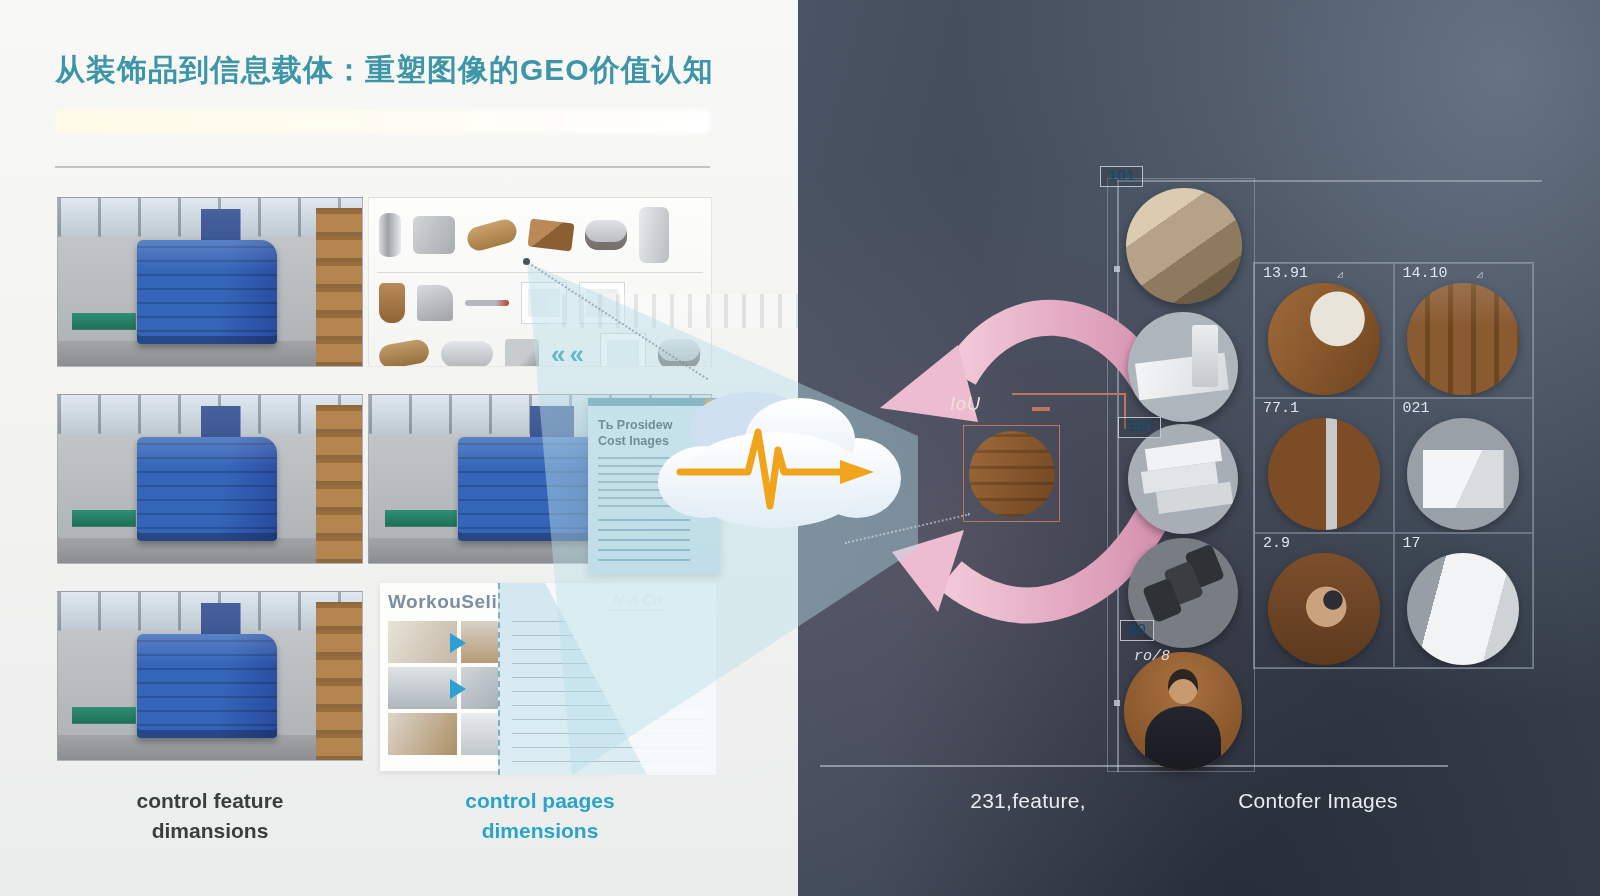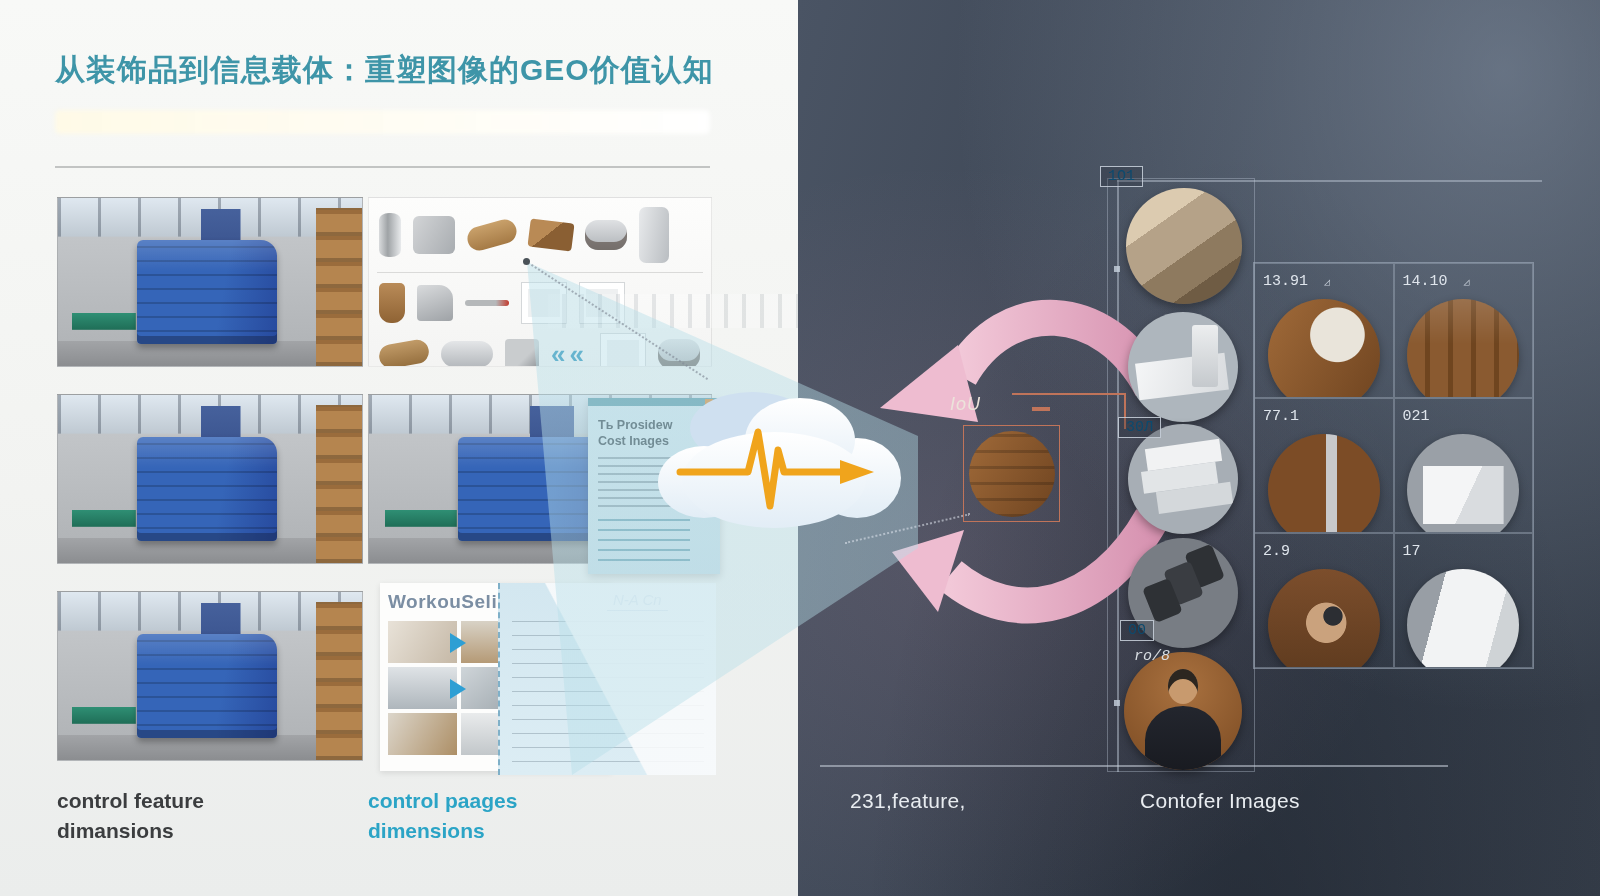--- a/index.html
+++ b/index.html
@@ -189,38 +189,38 @@
   .cc5::before{content:"";position:absolute;left:37%;top:14%;width:26%;height:30%;border-radius:50%;
     background:#c89a6e;box-shadow:inset 0 10px 0 #2c2620;}
   .cc5::after{content:"";position:absolute;left:18%;top:46%;width:64%;height:58%;
     border-radius:50% 50% 0 0;background:linear-gradient(#23262e,#181a20);}
 
   
   .rgrid{position:absolute;left:1253px;top:262px;width:279px;height:405px;z-index:2;
     display:grid;grid-template-columns:1fr 1fr;grid-template-rows:1fr 1fr 1fr;
     border:1px solid rgba(170,182,198,.55);}
   .rcell{border:1px solid rgba(170,182,198,.40);box-sizing:border-box;overflow:hidden;position:relative;}
-  .rc-tag{display:flex;gap:16px;align-items:center;padding:9px 8px;
+  .rc-tag{display:flex;gap:29px;align-items:center;padding:1px 8px;
     font-family:"Liberation Mono",monospace;font-size:15px;color:#dfe5ec;}
   .cur{font-size:10px;color:#c8d0da;}
   .rc-circle{width:112px;height:112px;border-radius:50%;margin:0 auto;box-shadow:0 3px 8px rgba(0,0,0,.30);}
   .sc-handpaper{background:radial-gradient(circle at 62% 32%,#e9e4da 0 26%,transparent 27%),
     linear-gradient(120deg,#a06a39,#6f4420);}
   .sc-cabinet{background:linear-gradient(rgba(255,255,255,.14),transparent 40%),
     repeating-linear-gradient(90deg,#8a5a30 0 18px,#6f451f 18px 23px);}
   .sc-handle{background:linear-gradient(90deg,#7c4c26 0 52%,#c8c9cb 52% 62%,#7c4c26 62%),
     radial-gradient(circle at 40% 55%,#bd9068 0 20%,transparent 21%);}
   .sc-whitebook{background:linear-gradient(115deg,#f4f5f6 0 55%,#d9dcdf 55%) 50% 60% / 72% 52% no-repeat,#9aa0a7;}
   .sc-watch{background:radial-gradient(circle at 58% 42%,#2c2e33 0 10%,transparent 11%),
     radial-gradient(circle at 52% 48%,#caa27d 0 24%,transparent 25%),
     linear-gradient(#7c4e2c,#5d3a1e);}
   .sc-paperfold{background:linear-gradient(105deg,transparent 28%,#f2f3f4 28% 74%,#cfd3d6 74%),#989ea5;}
 
   
-  .caption{position:absolute;top:786px;text-align:left;line-height:1.45;font-size:21px;z-index:8;}
+  .caption{position:absolute;top:786px;text-align:center;line-height:1.45;font-size:21px;z-index:8;}
   .caption span{display:block;}
   .capA{left:57px;width:306px;color:#3b3d3f;font-weight:600;}
   .capB{left:368px;width:344px;color:#2ba4c6;font-weight:600;}
   .capC{left:850px;width:356px;color:#e8ecf0;font-weight:400;letter-spacing:.3px;}
   .capD{left:1140px;width:356px;color:#e8ecf0;font-weight:400;letter-spacing:.3px;}
 </style>
 </head>
 <body>
 
 <div class="stage">

